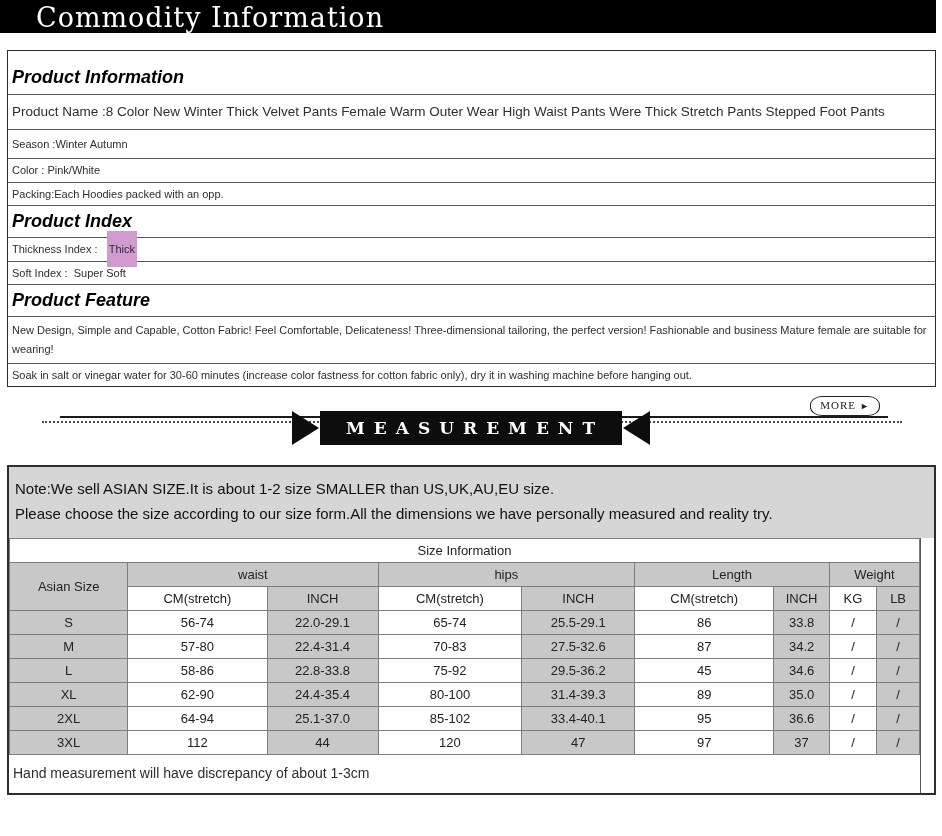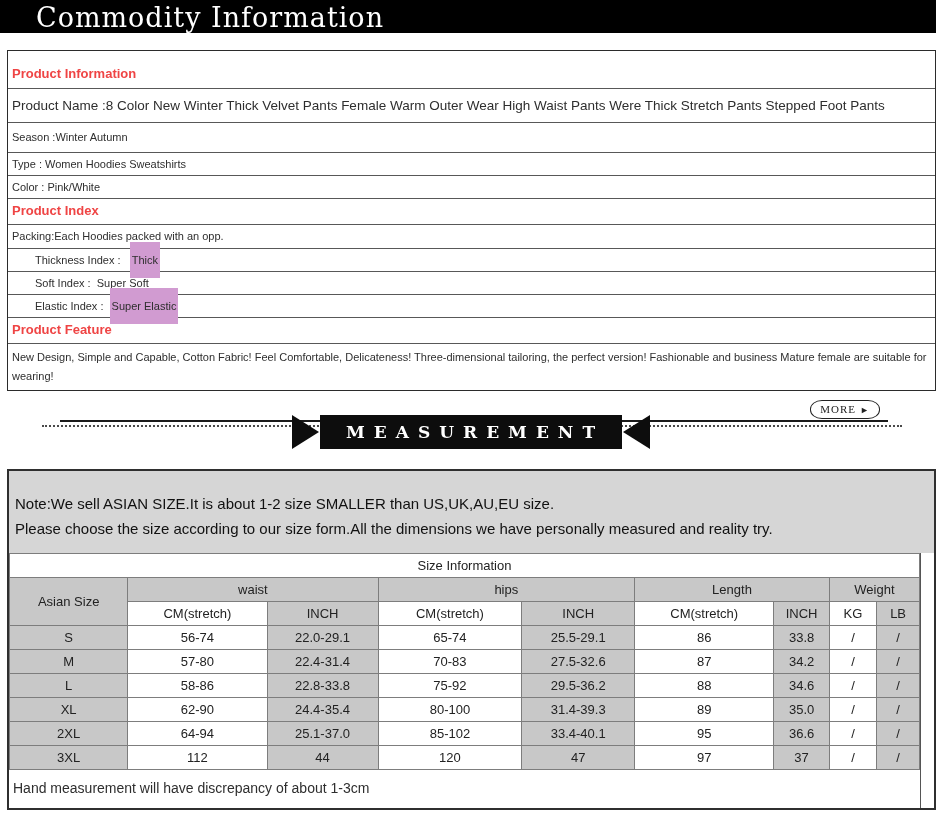--- a/index.html
+++ b/index.html
@@ -18,27 +18,27 @@
     font-size:27px;letter-spacing:1px;padding-left:36px;
   }
   
   .info-box{
     margin:17px 6px 0 7px;border:1px solid #2b2b2b;background:#fff;
   }
   .info-box .row{
     border-bottom:1px solid #585858;padding:4px 4px;font-size:11px;line-height:1.3;
   }
   .info-box .row:last-child{border-bottom:none;}
-  .info-box .row.sec-header{font-weight:bold;font-size:13px;color:#ef4444;}
+  .info-box .row.sec-header{font-weight:bold;font-size:18px;color:#000000;font-style:italic;}
   .info-box .row.first-header{padding:15px 4px 5px 4px;}
   .info-box .row.name-row{font-size:13.5px;padding:8px 4px;}
   .info-box .row.season-row{padding:7px 4px;}
   .info-box .row.feature-row{line-height:1.7;}
   .hl{background:#d19bd1;padding:12px 2px;}
-  .sp{white-space:pre;margin-left:23px;}
+  .sp{white-space:pre;}
   
   .divider-zone{position:relative;height:58px;margin-top:0;}
   .more-btn{
     position:absolute;top:9px;right:62px;background:#fff;border:1px solid #222;
     border-radius:12px/9px;padding:1px 9px 2px 9px;font-family:"Liberation Serif",serif;
     font-size:11px;letter-spacing:1px;color:#222;cursor:pointer;line-height:1.3;
   }
   .more-btn .arrow{font-size:9px;margin-left:4px;}
   .line-solid{position:absolute;top:29px;left:60px;right:54px;border-top:2px solid #1a1a1a;}
   .line-dotted{position:absolute;top:34px;left:42px;right:40px;border-top:2px dotted #4a4a4a;}
@@ -51,21 +51,21 @@
   .ribbon-body{
     background:#0d0d0d;color:#ffffff;height:34px;min-width:210px;display:flex;
     align-items:center;justify-content:center;
     font-family:"DejaVu Serif","Liberation Serif",serif;font-weight:bold;
     font-size:17px;letter-spacing:9px;padding:0 18px 0 26px;
   }
   
   .size-section{
     margin:20px 6px 0 7px;border:2px solid #2f2f2f;background:#ffffff;
   }
-  .size-note{background:#d6d6d6;padding:16px 6px 8px 6px;color:#111;}
+  .size-note{background:#d6d6d6;padding:5px 6px 8px 6px;color:#111;}
   .size-note p{margin:8px 0;font-size:15px;}
   .table-wrap{width:911px;border-right:1px solid #555;}
   table.size-table{border-collapse:collapse;width:100%;table-layout:fixed;}
   table.size-table td,table.size-table th{
     border:1px solid #7d7d7d;text-align:center;font-size:13px;font-weight:normal;
     height:23px;padding:0;color:#222;overflow:hidden;
   }
   td.tbl-title{font-weight:bold;font-size:14px;background:#fff;border-bottom:2px solid #4a4a4a;}
   .c-gray{background:#c8c8c8;}
   .c-white{background:#ffffff;}
@@ -77,38 +77,35 @@
 <body>
 
 <div class="title-banner">
   <span>Commodity Information</span>
 </div>
 
 <div class="info-box">
   <div class="row sec-header first-header">Product Information</div>
   <div class="row name-row">Product Name :8 Color New Winter Thick Velvet Pants Female Warm Outer Wear High Waist Pants Were Thick Stretch Pants Stepped Foot Pants</div>
   <div class="row season-row">Season :Winter Autumn</div>
-  <div class="row">Type : Women Hoodies Sweatshirts</div>
   <div class="row">Color : Pink/White</div>
+  <div class="row">Packing:Each Hoodies packed with an opp.</div>
+
   <div class="row sec-header">Product Index</div>
-
-  <div class="row">Packing:Each Hoodies packed with an opp.</div>
   <div class="row">
     <span class="sp">Thickness Index :   </span><span class="hl">Thick</span>
   </div>
   <div class="row">
     <span class="sp">Soft Index :  </span><span>Super Soft</span>
   </div>
-  <div class="row">
-    <span class="sp">Elastic Index :  </span><span class="hl">Super Elastic</span>
-  </div>
 
   <div class="row sec-header">Product Feature</div>
   <div class="row feature-row">New Design, Simple and Capable, Cotton Fabric! Feel Comfortable, Delicateness! Three-dimensional tailoring, the perfect version! Fashionable and business Mature female are suitable for wearing!</div>
 
+  <div class="row">Soak in salt or vinegar water for 30-60 minutes (increase color fastness for cotton fabric only), dry it in washing machine before hanging out.</div>
 </div>
 
 <div class="divider-zone">
   <button class="more-btn">
     <span>MORE</span><span class="arrow">►</span>
   </button>
   <div class="line-solid"></div>
   <div class="line-dotted"></div>
   <div class="ribbon">
     <span class="tri-l"></span>
@@ -177,21 +174,21 @@
             <td class="c-gray">34.2</td>
             <td class="c-white">/</td>
             <td class="c-gray">/</td>
           </tr>
           <tr>
             <td class="c-gray">L</td>
             <td class="c-white">58-86</td>
             <td class="c-gray">22.8-33.8</td>
             <td class="c-white">75-92</td>
             <td class="c-gray">29.5-36.2</td>
-            <td class="c-white">88</td>
+            <td class="c-white">45</td>
             <td class="c-gray">34.6</td>
             <td class="c-white">/</td>
             <td class="c-gray">/</td>
           </tr>
           <tr>
             <td class="c-gray">XL</td>
             <td class="c-white">62-90</td>
             <td class="c-gray">24.4-35.4</td>
             <td class="c-white">80-100</td>
             <td class="c-gray">31.4-39.3</td>

